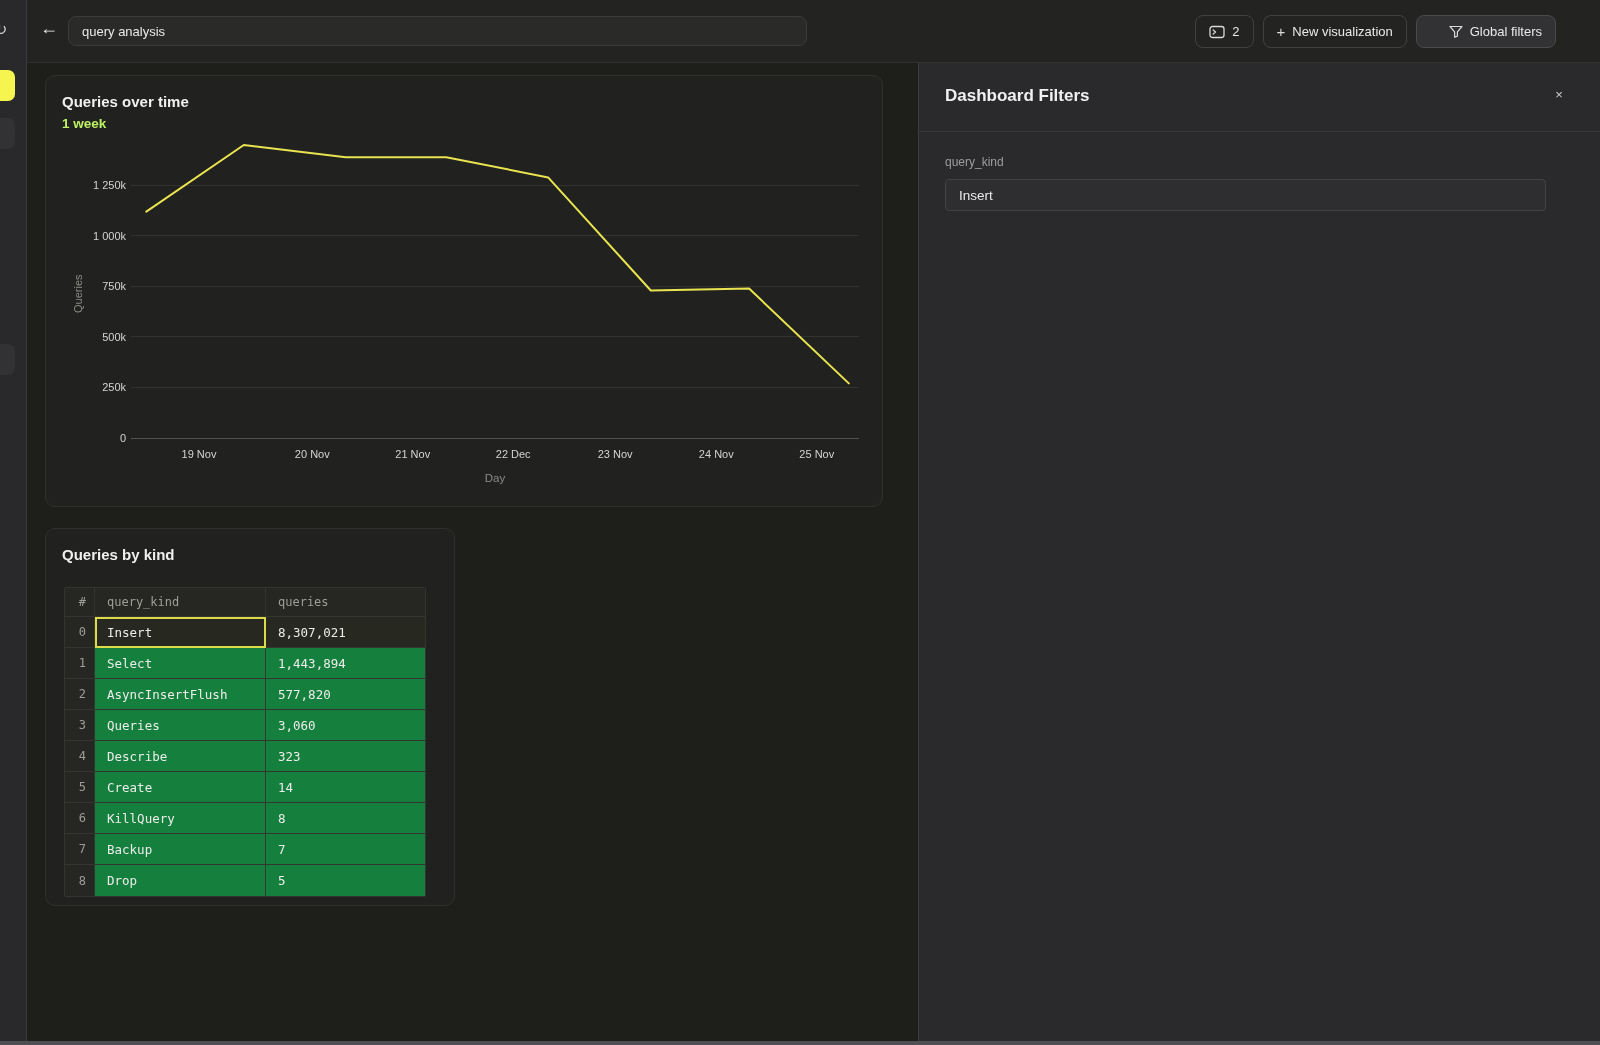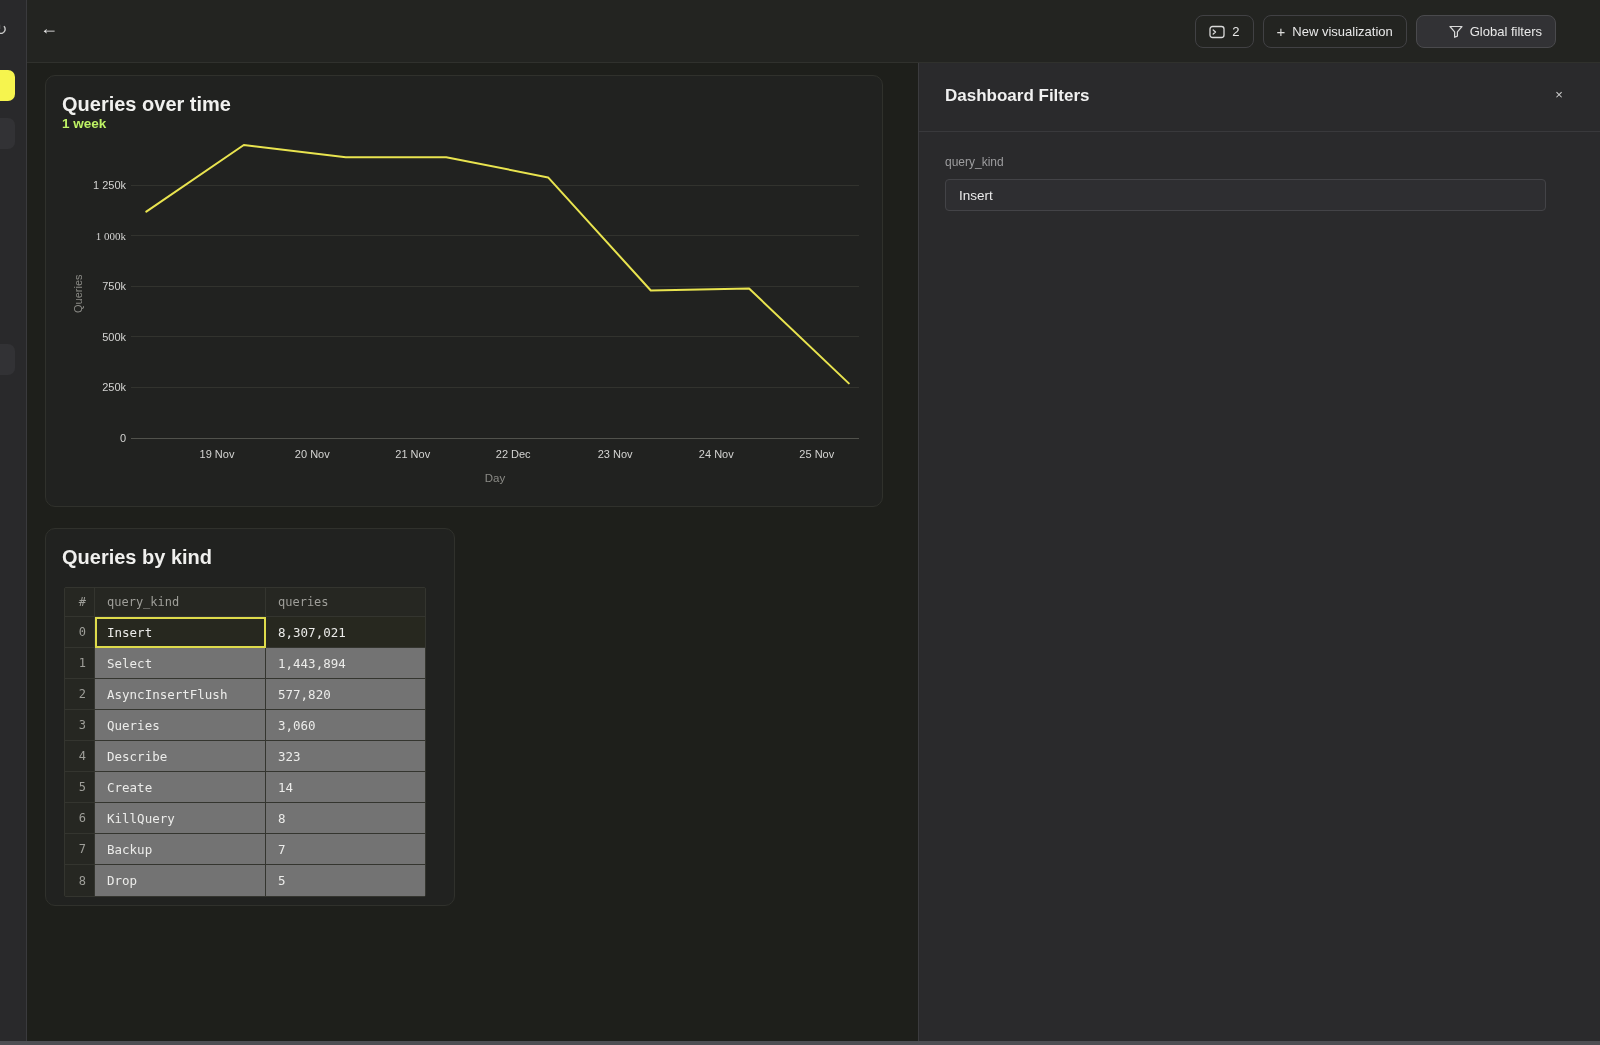--- a/index.html
+++ b/index.html
@@ -32,21 +32,21 @@
           font-family:"Liberation Sans",sans-serif; }
   .tbtn.filled { background:#323235; border-color:#4a4a4d;padding-left:32px; }
   .tbtn svg { display:block; }
   .plus-glyph { font-size:15px; color:#dcdcda; }
 
   
   #main { position:absolute; left:27px; top:63px; width:890px; bottom:0; background:#1e1f1b; }
   .card { position:absolute; background:#212220; border:1px solid #30312c; border-radius:10px; }
   #chart-card { left:18px; top:12px; width:838px; height:432px; }
   #table-card { left:18px; top:465px; width:410px; height:378px; }
-  .card-title { position:absolute; left:16px; top:17px; font-size:20px; font-weight:bold; color:#f0f0ee; }
+  .card-title { position:absolute; left:16px; top:17px; font-size:15px; font-weight:bold; color:#f0f0ee; }
   .card-subtitle { position:absolute; left:16px; top:40px; font-size:13.5px; font-weight:bold; color:#bef264; }
 
   
   #plot { position:absolute; left:85px; top:65px; width:728px; height:297px; }
   #plot svg { position:absolute; left:0; top:0; overflow:visible; }
   .gridline { position:absolute; left:0; width:100%; height:1px; background:#32332e; }
   .gridline.zero { background:#51524c; }
   #ylabels { position:absolute; left:5px; top:65px; width:75px; height:297px; }
   .ytick { position:absolute; right:0; font-size:11px; color:#d4d4d2; line-height:14px; white-space:nowrap; }
   #xlabels { position:absolute; left:85px; top:372px; width:728px; height:16px; }
@@ -56,21 +56,21 @@
   .x-axis-title { position:absolute; left:418px; top:396px; width:62px; text-align:center;
                   font-size:11.5px; color:#8b8b86; }
 
   
   #qtable { position:absolute; left:18px; top:58px; width:362px;
             display:grid; grid-template-columns:30px 171px 159px;
             border:1px solid #34352f; border-radius:2px;
             font-family:"DejaVu Sans Mono", monospace; }
   .th, .td { display:flex; align-items:center; border-bottom:1px solid #34352f; border-right:1px solid #34352f; }
   .th { height:29px; background:#262722; color:#9e9e99; font-size:12px; padding-left:12px; }
-  .td { height:31px; background:#737373; color:#ececea; font-size:12.5px; padding-left:12px; }
+  .td { height:31px; background:#15803d; color:#ececea; font-size:12.5px; padding-left:12px; }
   .th.idx, .td.idx { justify-content:flex-end; padding-left:0; padding-right:8px; }
   .td.idx { background:#262722; color:#9e9e99; font-size:12px; }
   .no-r { border-right:none; }
   .no-b { border-bottom:none; }
   .row-sel { background:#27281f !important; }
   .cell-selected { outline:2px solid #dedb4b; outline-offset:-2px; }
 
   
   #panel { position:absolute; left:918px; top:63px; right:0; bottom:0;
            background:#2a2a2c; border-left:1px solid #3b3b3e; }
@@ -94,20 +94,21 @@
   <span class="rail-refresh">↻</span>
   <div id="rail-items">
       <div class="rail-item" style="top: 70px; background: rgb(246, 244, 78);"></div>
       <div class="rail-item" style="top: 118px;"></div>
       <div class="rail-item" style="top: 344px;"></div>
     </div>
 </div>
 
 <div id="topbar">
   <span class="back-arrow">←</span>
+  <input id="search" value="query analysis" style="">
   <div id="topbar-buttons">
     <button class="tbtn">
       <svg width="16" height="14" viewBox="0 0 16 14">
         <rect x="1" y="1.5" width="14" height="11" rx="2.5" fill="none" stroke="#d9d9d9" stroke-width="1.3"></rect>
         <path d="M4.2 5l2.3 2-2.3 2" fill="none" stroke="#d9d9d9" stroke-width="1.3" stroke-linecap="round" stroke-linejoin="round"></path>
       </svg>
       <span>2</span>
     </button>
     <button class="tbtn">
       <span class="plus-glyph">+</span>
@@ -123,40 +124,40 @@
 </div>
 
 <div id="main">
 
   <div class="card" id="chart-card">
     <div class="card-title">Queries over time</div>
     <div class="card-subtitle">1 week</div>
     <div class="y-axis-title">Queries</div>
     <div id="ylabels">
         <div class="ytick" style="top: 37.449px;">1 250k</div>
-        <div class="ytick" style="top: 87.9592px; font-family: Liberation Serif, serif;">1 000k</div>
+        <div class="ytick" style="top: 87.9592px;">1 000k</div>
         <div class="ytick" style="top: 138.469px;">750k</div>
         <div class="ytick" style="top: 188.98px;">500k</div>
         <div class="ytick" style="top: 239.49px;">250k</div>
         <div class="ytick" style="top: 290px;">0</div>
       </div>
     <div id="plot">
 
     <div class="gridline" style="top: 43.949px;"></div>
         <div class="gridline" style="top: 94.4592px;"></div>
         <div class="gridline" style="top: 144.969px;"></div>
         <div class="gridline" style="top: 195.48px;"></div>
         <div class="gridline" style="top: 245.99px;"></div>
         <div class="gridline zero" style="top: 296.5px;"></div>
         <svg id="plot-svg" width="728" height="297" viewBox="0 0 728 297">
         <polyline id="series-line" fill="none" stroke-width="2" stroke-linejoin="round" stroke-linecap="round" points="15.3,70.7 112.8,4.0 214.8,16.2 315.2,16.2 417.1,36.4 519.8,149.5 618.1,147.5 717.8,242.4" stroke="#e9e44f"></polyline>
       </svg>
       </div>
     <div id="xlabels">
-        <div class="xtick" style="left: 86px;">19 Nov</div>
+        <div class="xtick" style="left: 68px;">19 Nov</div>
         <div class="xtick" style="left: 181.272px;">20 Nov</div>
         <div class="xtick" style="left: 281.736px;">21 Nov</div>
         <div class="xtick" style="left: 382.2px;">22 Dec</div>
         <div class="xtick" style="left: 484.12px;">23 Nov</div>
         <div class="xtick" style="left: 585.312px;">24 Nov</div>
         <div class="xtick" style="left: 685.776px;">25 Nov</div>
       </div>
     <div class="x-axis-title">Day</div>
   </div>
 

